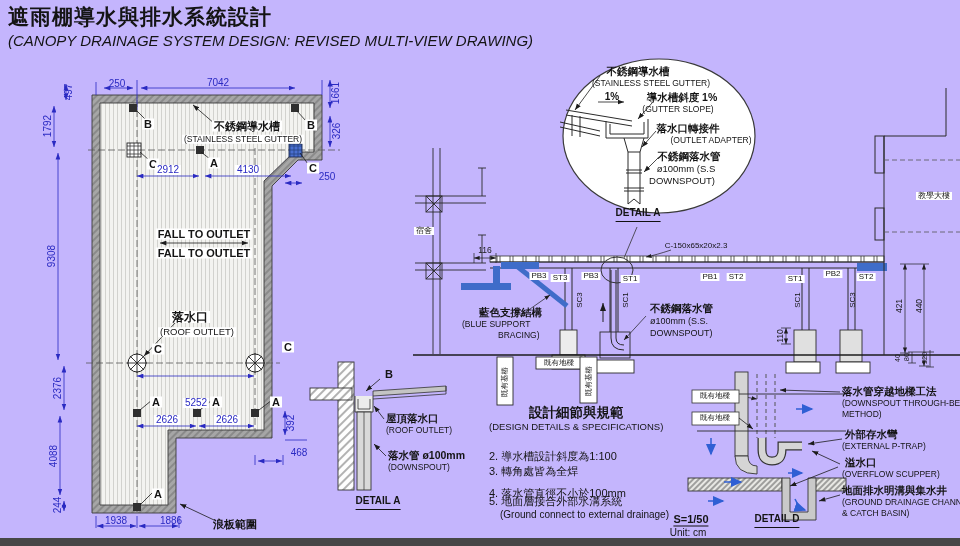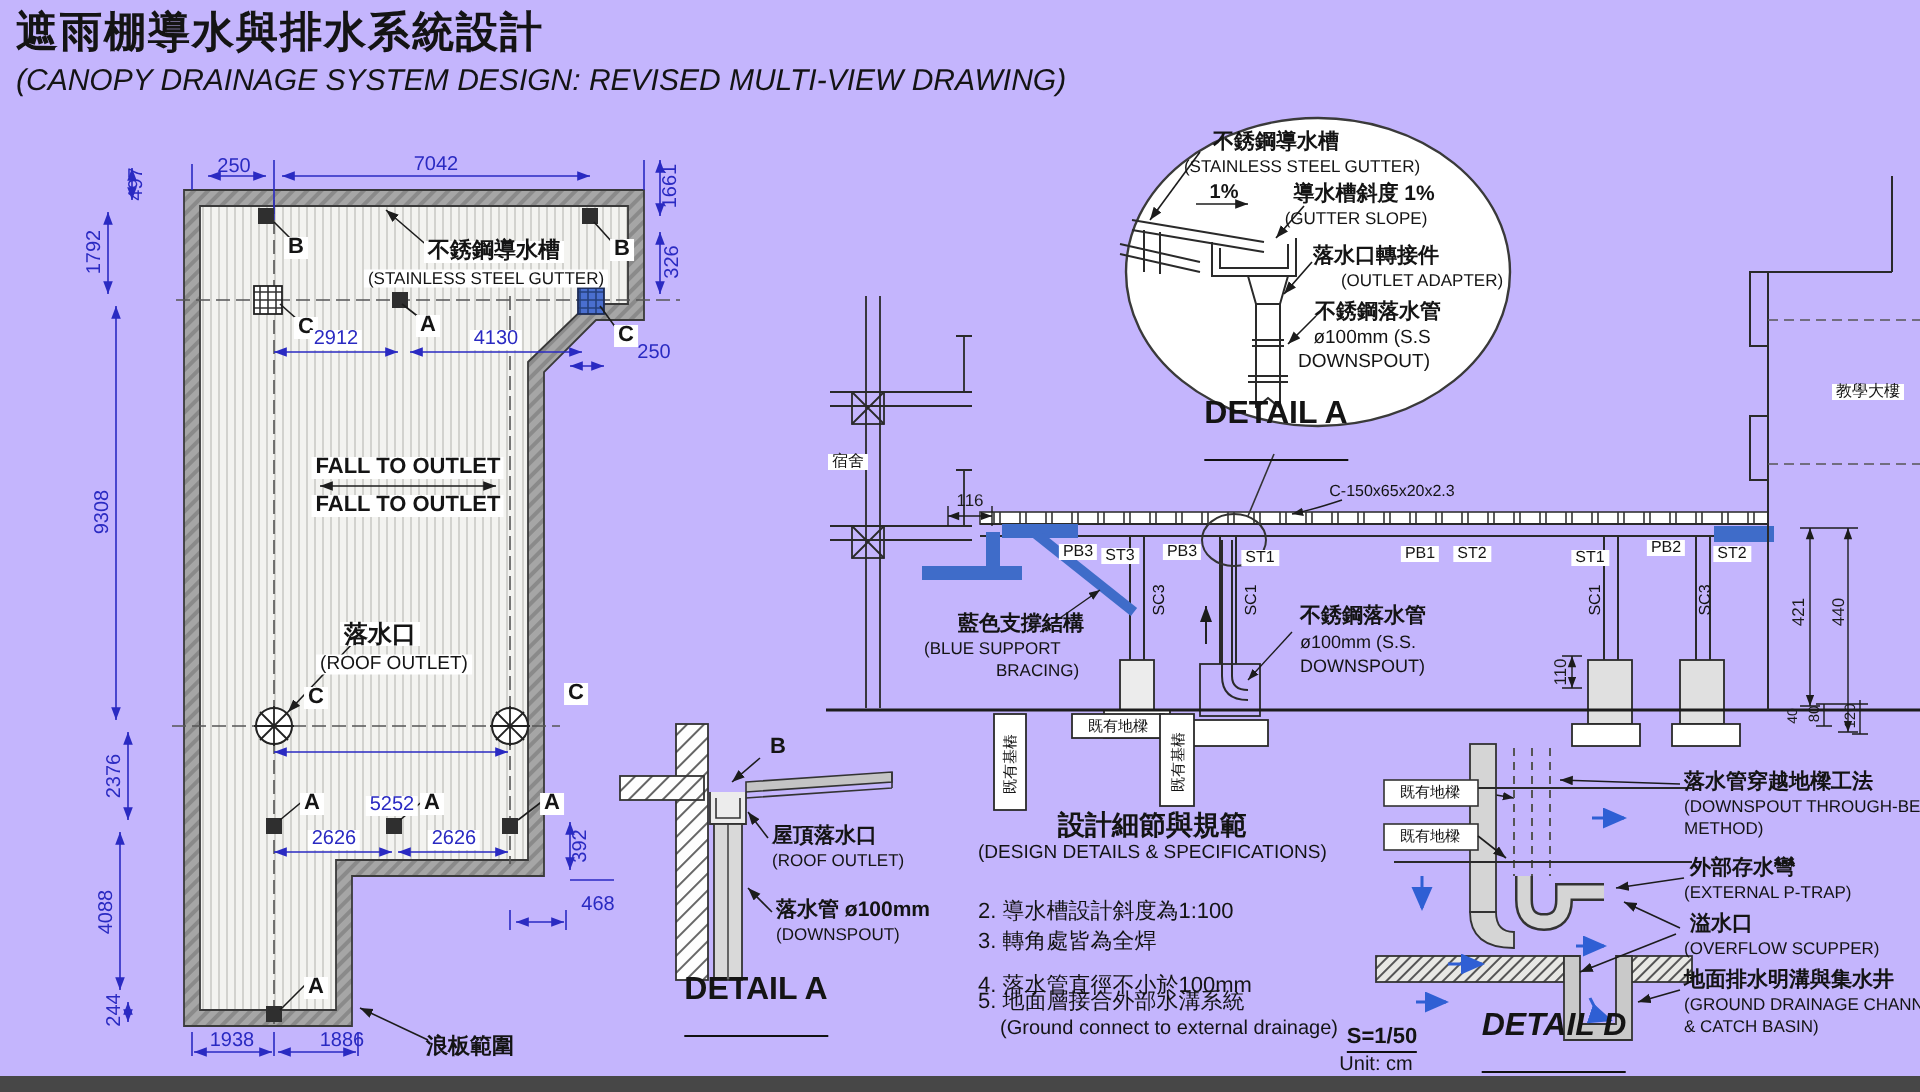--- a/index.html
+++ b/index.html
@@ -13,21 +13,21 @@
   .dimk{color:#1c1c1c;font-size:8.5px;}
   .zh{font-size:11px;font-weight:bold;}
   .zhs{font-size:10.5px;font-weight:bold;}
   .en{font-size:8.5px;}
   .mk{font-size:11px;font-weight:bold;}
   .sm{font-size:8px;}
   .xs{font-size:7.5px;}
   .bg{background:#fff;padding:0 2px;}
   .title-zh{font-size:21px;font-weight:bold;letter-spacing:1px;}
   .title-en{font-size:15px;font-style:italic;}
-  .detail-title{font-size:16px;font-weight:bold;border-bottom:1.6px solid #111;padding-bottom:14px;}
+  .detail-title{font-size:10px;font-weight:bold;border-bottom:1.6px solid #111;padding-bottom:3px;}
   .scale{font-size:11px;font-weight:bold;border-bottom:1.2px solid #111;padding-bottom:1px;}
   .bottombar{position:absolute;left:0;top:538px;width:960px;height:8px;background:#474747;}
 </style>
 </head>
 <body>
 
 <div class="canvas">
 
 <svg class="linework" width="960" height="546" viewBox="0 0 960 546">
   <defs>
@@ -406,17 +406,17 @@
 <span class="tl zhs" style="left:842px;top:386px;">落水管穿越地樑工法</span>
 <span class="tl en" style="left:842px;top:399px;">(DOWNSPOUT THROUGH-BEAM</span>
 <span class="tl en" style="left:842px;top:410px;">METHOD)</span>
 <span class="tl zhs" style="left:845px;top:429px;">外部存水彎</span>
 <span class="tl en" style="left:842px;top:442px;">(EXTERNAL P-TRAP)</span>
 <span class="tl zhs" style="left:845px;top:457px;">溢水口</span>
 <span class="tl en" style="left:842px;top:470px;">(OVERFLOW SCUPPER)</span>
 <span class="tl zhs" style="left:842px;top:485px;">地面排水明溝與集水井</span>
 <span class="tl en" style="left:842px;top:498px;">(GROUND DRAINAGE CHANNEL</span>
 <span class="tl en" style="left:842px;top:509px;">&amp; CATCH BASIN)</span>
-<span class="t detail-title" style="left:777px;top:521px;font-style:italic;">DETAIL D</span>
+<span class="t detail-title" style="left:777px;top:521px;">DETAIL D</span>
 
 <div class="bottombar"></div>
 
 </div>
 
 </body></html>

